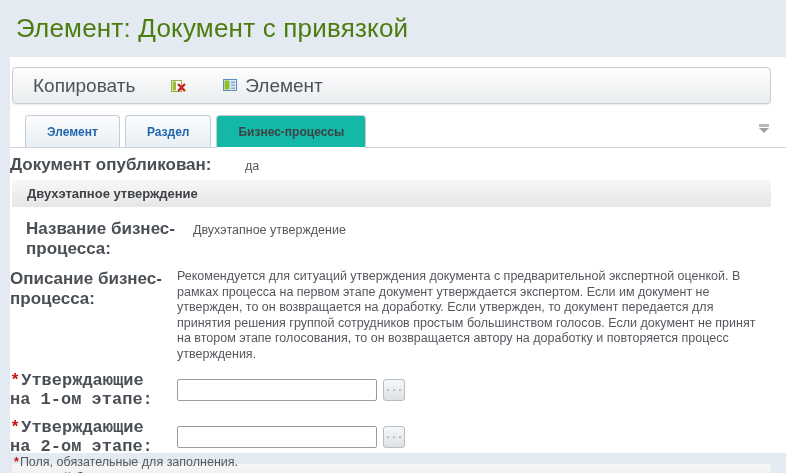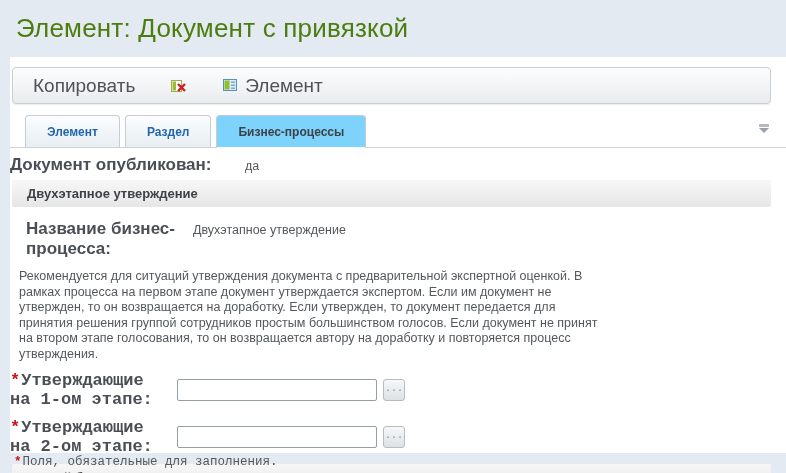--- a/index.html
+++ b/index.html
@@ -36,21 +36,21 @@
     border-bottom:1px solid #ccd3d9;display:flex;gap:5px;
   }
   .tab{
     box-sizing:border-box;height:32px;display:flex;align-items:center;
     padding:0 21px;border:1px solid #c5ccd3;border-bottom:none;
     border-radius:4px 4px 0 0;
     background:linear-gradient(#fbfdfe,#e8eef3);
     color:#1f66ad;font-size:12px;font-weight:bold;cursor:pointer;
   }
   .tab.active{
-    background:#7dd3fc;color:#3d4247;position:relative;z-index:2;
+    background:#14b8a6;color:#3d4247;position:relative;z-index:2;
   }
   .tab.active::after{
     content:"";position:absolute;left:0;right:0;bottom:-1px;height:1px;background:#fff;
   }
   .tabs-menu{
     position:absolute;right:16px;top:9px;cursor:pointer;width:12px;height:10px;
   }
   .tabs-menu .bar{width:10px;height:3px;background:#b4bac0;margin:0 auto 1px;}
   .tabs-menu .tri{
     width:0;height:0;margin:0 auto;
@@ -87,21 +87,21 @@
     border:1px solid #b6bdc4;border-radius:3px;
     background:linear-gradient(#f6f8f9,#dce1e5);
     color:#868e95;font-size:10px;line-height:18px;text-align:center;
     cursor:pointer;
   }
   .start-link{
     margin:13px 0 0 25px;display:inline-block;
     color:#2d6db5;font-size:13px;cursor:pointer;
   }
   .footer-note{
-    position:absolute;left:14px;top:455px;font-size:12.5px;color:#55595e;font-family:Liberation Mono, monospace;
+    position:absolute;left:14px;top:455px;font-size:12.5px;color:#55595e;
   }
 </style>
 </head>
 <body>
 
 <div class="page-title">Элемент: Документ с привязкой</div>
 
 <div class="panel">
 
   <div class="toolbar">
@@ -155,20 +155,21 @@
     </div>
 
     <div class="section-bar">Двухэтапное утверждение</div>
 
     <div class="row row-name">
       <div class="lbl lbl-narrow">Название бизнес-процесса:</div>
       <div class="bp-val">Двухэтапное утверждение</div>
     </div>
 
     <div class="row row-desc">
+      <div class="lbl lbl-narrow">Описание бизнес-процесса:</div>
       <div class="bp-val">Рекомендуется для ситуаций утверждения документа с предварительной экспертной оценкой. В рамках процесса на первом этапе документ утверждается экспертом. Если им документ не утвержден, то он возвращается на доработку. Если утвержден, то документ передается для принятия решения группой сотрудников простым большинством голосов. Если документ не принят на втором этапе голосования, то он возвращается автору на доработку и повторяется процесс утверждения.</div>
     </div>
 
     <div class="row row-input">
       <div class="lbl lbl-narrow"><span class="req">*</span><span>Утверждающие на 1-ом этапе:</span></div>
       <input class="text-input" type="text" value="" style="">
       <div class="browse-btn">...</div>
     </div>
 
     <div class="row row-input">

